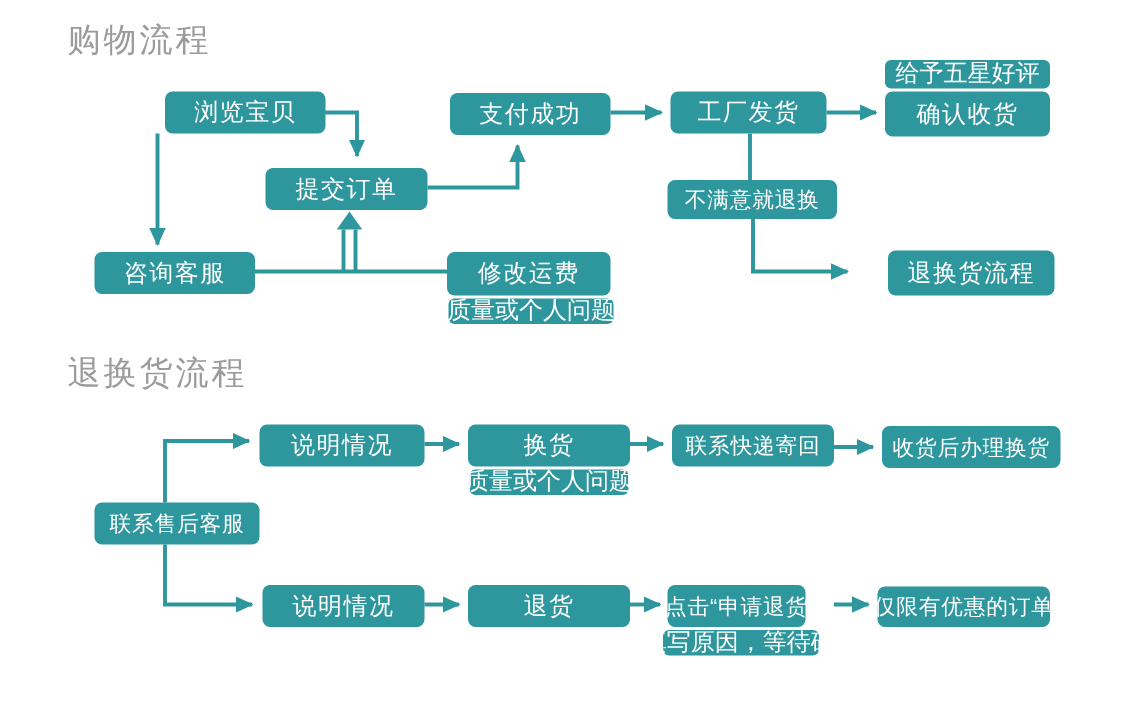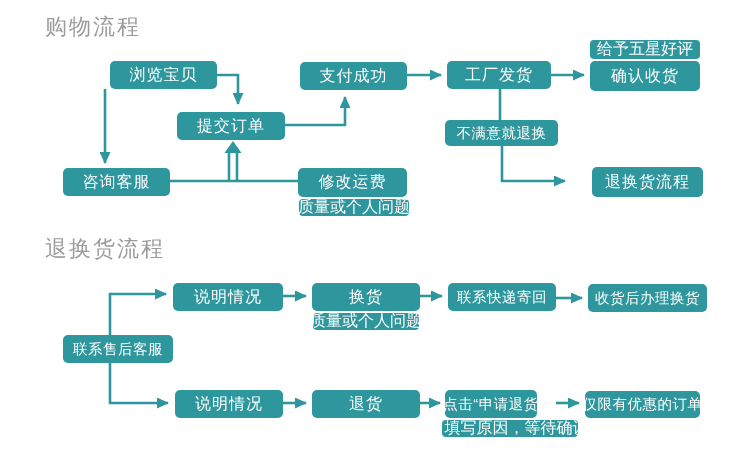--- a/index.html
+++ b/index.html
@@ -64,21 +64,21 @@
   
   #n-contact  {left:63px;  top:335px; width:110px; height:28px;}
   #n-explain1 {left:173px; top:283px; width:110px; height:28px;}
   #n-exchange {left:312px; top:283px; width:108px; height:28px;}
   #n-qualnote {left:313px; top:313px; width:106px; height:17px;}
   #n-courier  {left:448px; top:283px; width:108px; height:28px;}
   #n-exchrec  {left:588px; top:284px; width:119px; height:28px;}
   #n-explain2 {left:175px; top:390px; width:108px; height:28px;}
   #n-return   {left:312px; top:390px; width:108px; height:28px;}
   #n-apply    {left:445px; top:390px; width:92px; height:28px;}
-  #n-applynote{left:442px; top:420px; width:136px; height:17px;padding-left:13px;}
+  #n-applynote{left:442px; top:420px; width:104px; height:17px;padding-left:13px;}
   #n-refund   {left:585px; top:391px; width:115px; height:27px;}
   
   #connectors{position:absolute;left:0;top:0;pointer-events:none;}
   #connectors path{stroke:var(--accent);stroke-width:2.6;fill:none;}
   #connectors polygon{fill:var(--accent);}
   #ah polygon{fill:var(--accent);}
 </style>
 </head>
 <body>
 

